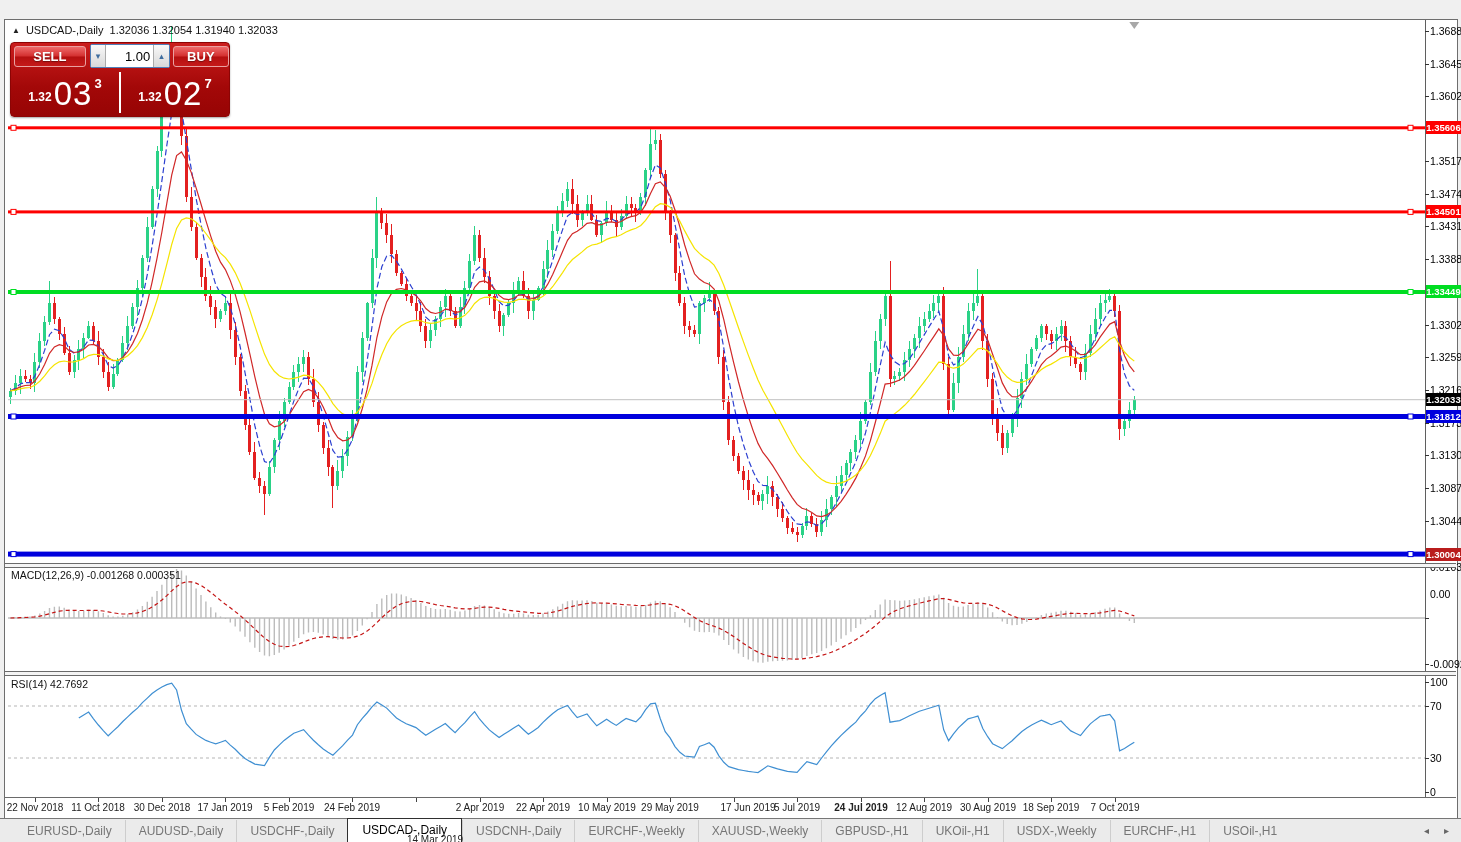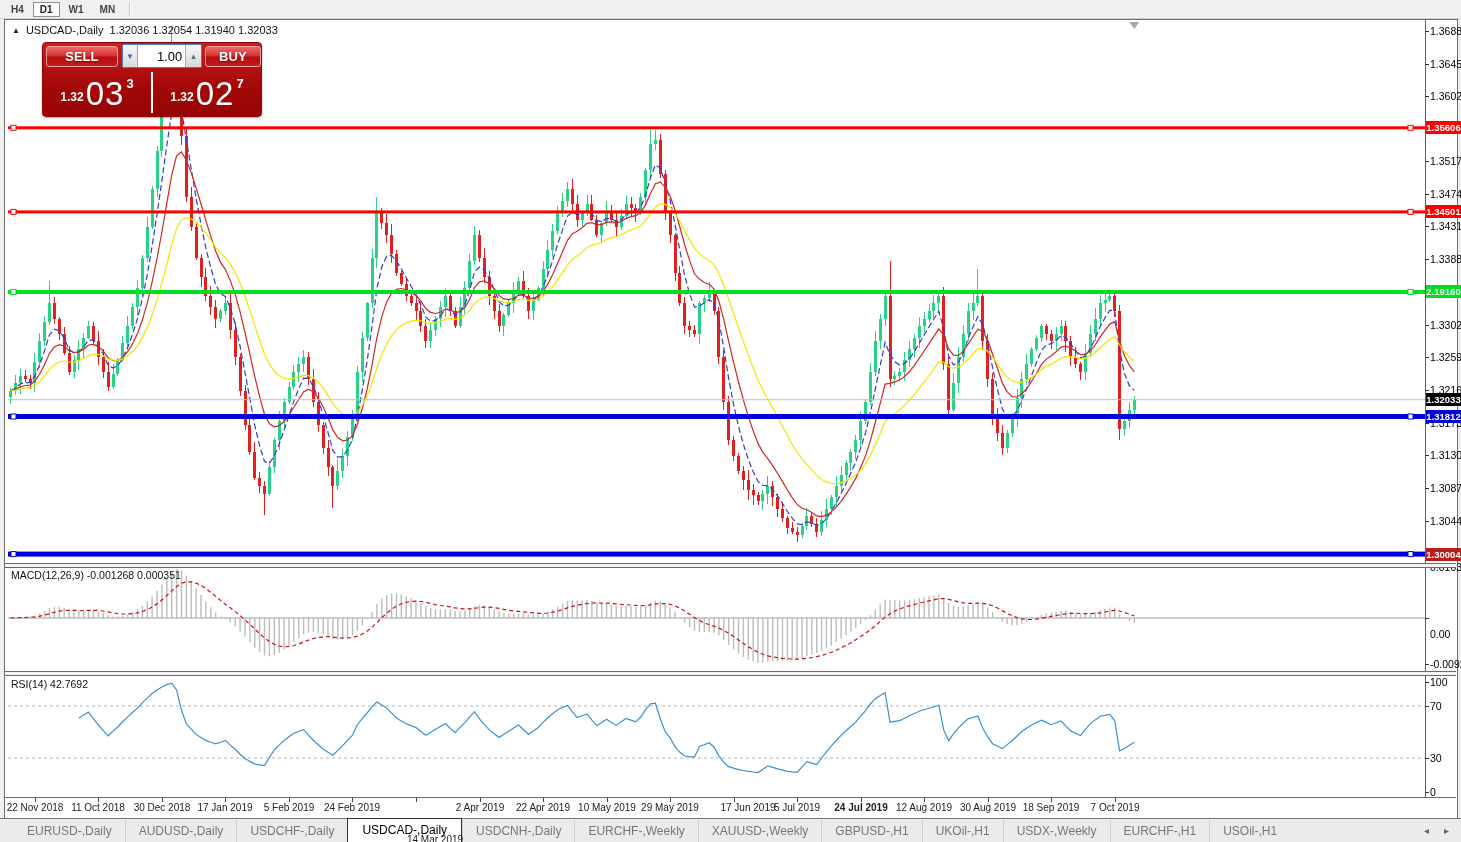--- a/index.html
+++ b/index.html
@@ -17,21 +17,21 @@
   .win{position:absolute;left:4px;top:19px;width:1452px;height:798px;background:#fff;border:1px solid #6e6e6e;}
   .vline-axis{position:absolute;left:1425px;top:20px;width:1px;height:777px;background:#5f5f5f;z-index:6;}
   .split{position:absolute;left:5px;width:1451px;height:3px;background:#f4f4f4;border-top:1px solid #6a6a6a;border-bottom:1px solid #6a6a6a;z-index:7;}
   .hline-thin{position:absolute;left:5px;width:1451px;height:1px;background:#6a6a6a;z-index:7;}
   svg{position:absolute;z-index:2;}
   
   .info-line{position:absolute;left:12px;top:24px;z-index:8;font:11px "Liberation Sans",sans-serif;color:#111;display:flex;gap:6px;align-items:center;}
   .collapse{font-size:8px;color:#222;}
   
   .quote-panel{position:absolute;left:10px;top:42px;width:218px;height:73px;z-index:9;border-radius:4px;
-    background:linear-gradient(180deg,#cb1d1d,#a30808 60%,#970404);border:1px solid #8c0404;box-shadow:0 1px 2px rgba(0,0,0,.35);margin-left:32px;}
+    background:linear-gradient(180deg,#cb1d1d,#a30808 60%,#970404);border:1px solid #8c0404;box-shadow:0 1px 2px rgba(0,0,0,.35);}
   .qp-row{position:absolute;left:0;top:0;width:100%;height:26px;display:flex;align-items:center;}
   .qp-btn{height:21px;margin-top:1px;border-radius:3px;color:#fff;font:bold 13px "Liberation Sans",sans-serif;
     background:linear-gradient(180deg,#ef6a6a,#d32f2f 48%,#b40f0f 52%,#c51a1a);border:1px solid #e9a0a0;text-shadow:0 1px 1px rgba(0,0,0,.4);}
   .qp-btn.sell{width:74px;margin-left:3px;}
   .qp-btn.buy{width:58px;margin-left:3px;}
   .qp-stepper{display:flex;margin-left:4px;height:22px;border:1px solid #4f7fb8;border-radius:2px;background:#fff;overflow:hidden;}
   .qp-step{width:17px;height:22px;border:none;border-left:1px solid #aaa;border-right:1px solid #aaa;
     background:linear-gradient(180deg,#f8f8f8,#d9d9d9);color:#3f6d9e;font-size:9px;line-height:9px;padding:0;}
   .qp-step.dn{border-left:none;}
   .qp-step.up{border-right:none;}
@@ -60,29 +60,20 @@
   .ctab.active{background:#fff;color:#000;border:1px solid #2f2f2f;border-bottom:1px solid #fff;margin-bottom:0;padding:4px 14px 5px 14px;position:relative;top:0;}
   .tb-arrow{position:absolute;top:6px;font-size:10px;color:#666;}
   .tb-arrow.left{right:32px;}
   .tb-arrow.right{right:12px;}
 </style>
 </head>
 <body>
 
 <div id="screen">
 
-  <div class="toolbar">
-    <div id="tfbtns">
-        <button class="tf-btn">H4</button>
-        <button class="tf-btn active">D1</button>
-        <button class="tf-btn">W1</button>
-        <button class="tf-btn">MN</button>
-      </div>
-    <div class="tb-sep"></div>
-  </div>
 
   <div class="win"></div>
 
   <svg id="svg-price" style="left:5px;top:20px;" width="1420" height="543">
       <g transform="translate(-5,-20)">
         <g shape-rendering="crispEdges">
           <path d="M25.1 369.9V381.9M30.0 375.3V388.8M54.4 297.0V323.5M59.3 316.7V339.5M64.2 326.8V354.5M69.1 345.6V375.3M93.5 322.4V343.7M98.4 330.8V365.0M103.3 348.5V377.7M108.2 362.3V390.6M176.6 41.6V72.5M181.5 64.8V145.3M186.3 128.5V201.7M191.2 186.5V231.0M196.1 223.4V260.2M201.0 253.7V286.5M205.9 268.0V301.4M210.8 286.4V314.9M215.7 299.7V328.2M230.3 294.4V338.8M235.2 321.6V364.9M240.1 354.2V395.7M245.0 385.3V430.2M249.9 414.5V455.4M254.8 441.9V480.3M259.6 472.3V492.5M264.5 481.1V514.8M308.5 352.4V385.2M313.4 369.3V406.5M318.3 392.0V431.9M323.2 422.2V454.2M328.0 439.9V476.1M332.9 464.6V508.0M381.8 208.3V229.3M386.7 214.4V242.6M391.6 224.3V263.3M396.5 249.8V275.7M401.3 270.5V286.3M406.2 277.9V301.0M411.1 290.7V306.1M416.0 295.5V319.9M420.9 302.4V332.4M425.8 318.9V348.0M450.2 292.5V316.2M455.1 306.8V327.7M479.5 230.0V262.1M484.4 248.4V282.6M489.3 270.9V304.8M494.2 291.7V318.9M499.1 304.0V331.9M523.5 270.6V297.7M528.4 288.2V318.8M572.4 178.8V214.4M577.2 194.5V227.2M591.9 194.6V221.4M596.8 215.1V236.7M611.4 205.0V221.8M616.3 211.4V236.5M631.0 197.4V216.0M635.9 203.8V221.5M660.3 134.4V177.8M665.2 169.7V220.2M670.1 210.3V243.2M675.0 233.1V280.7M679.9 266.3V306.1M684.7 297.0V333.7M689.6 321.3V337.2M694.5 325.3V336.5M714.1 289.7V314.9M718.9 307.4V364.3M723.8 350.2V409.5M728.7 396.2V444.7M733.6 435.6V460.5M738.5 453.0V473.7M743.4 465.6V489.7M748.3 470.3V499.5M753.1 483.9V505.2M758.0 491.8V504.5M772.7 481.3V506.4M777.6 494.0V516.7M782.5 502.4V521.6M787.4 516.1V533.5M792.2 521.5V533.8M797.1 526.6V542.2M811.8 513.0V526.9M816.7 517.5V536.7M890.0 261.4V387.0M943.7 287.0V369.9M948.6 356.9V414.1M982.8 290.5V350.0M987.7 334.0V386.5M992.6 373.2V424.5M997.5 407.6V441.4M1002.3 424.5V455.1M1046.3 324.1V339.5M1051.2 329.8V348.8M1065.9 320.8V351.6M1070.8 336.0V366.2M1075.6 346.5V367.8M1080.5 361.6V380.1M1114.7 290.6V317.0M1119.6 304.8V440.3" stroke="#e32020" fill="none"></path>
           <path d="M10.4 387.5V403.6M15.3 374.9V394.8M20.2 368.9V393.7M34.9 353.2V392.0M39.8 332.9V367.5M44.6 316.2V345.8M49.5 280.5V325.3M74.0 355.1V378.3M78.8 339.7V369.7M83.7 332.9V357.5M88.6 320.7V339.4M113.1 364.4V389.4M117.9 358.4V375.9M122.8 336.0V362.1M127.7 316.1V350.1M132.6 303.4V329.1M137.5 279.5V315.6M142.4 254.6V296.0M147.3 217.3V261.7M152.1 185.9V229.4M157.0 146.4V197.0M161.9 106.4V156.7M166.8 70.1V114.8M171.7 25.6V78.0M220.5 308.6V321.5M225.4 297.2V315.2M269.4 460.8V496.3M274.3 438.0V472.9M279.2 411.4V450.4M284.1 398.0V426.5M289.0 382.3V404.4M293.8 364.6V389.6M298.7 357.2V381.5M303.6 350.3V371.8M337.8 460.2V489.9M342.7 449.1V477.7M347.6 431.2V465.9M352.5 410.4V441.3M357.4 366.1V422.1M362.3 331.7V381.6M367.1 301.7V341.2M372.0 249.4V307.5M376.9 196.8V267.7M430.7 322.8V348.1M435.5 315.7V335.7M440.4 301.3V326.7M445.3 288.8V316.9M460.0 297.0V328.4M464.9 280.9V313.5M469.7 253.8V294.2M474.6 225.6V265.3M503.9 312.8V335.9M508.8 298.5V317.3M513.7 282.3V313.4M518.6 277.1V296.2M533.3 291.0V320.0M538.2 285.9V301.4M543.0 261.3V294.6M547.9 239.9V278.3M552.8 224.2V256.7M557.7 205.5V233.6M562.6 193.2V217.1M567.5 181.9V206.8M582.1 210.1V225.7M587.0 195.4V216.2M601.7 220.5V242.8M606.6 201.3V226.3M621.2 208.7V229.6M626.1 195.9V218.6M640.8 193.4V215.2M645.6 167.7V205.5M650.5 127.5V178.8M655.4 130.0V150.0M699.4 301.1V343.8M704.3 295.2V311.9M709.2 281.6V301.8M762.9 490.3V509.7M767.8 475.5V504.0M802.0 522.9V537.7M806.9 507.7V530.0M821.6 510.5V535.6M826.4 498.7V527.0M831.3 494.5V514.7M836.2 475.5V507.3M841.1 466.2V492.9M846.0 460.3V481.6M850.9 448.5V470.5M855.8 434.9V459.2M860.6 412.3V447.4M865.5 399.7V424.1M870.4 362.5V404.8M875.3 331.3V375.5M880.2 314.0V348.5M885.1 290.6V326.3M894.8 371.4V384.5M899.7 367.9V381.0M904.6 352.1V380.9M909.5 341.4V366.6M914.4 333.7V358.4M919.3 317.4V348.1M924.2 312.3V332.0M929.0 303.7V321.7M933.9 295.1V318.2M938.8 293.9V311.3M953.5 373.1V412.3M958.4 347.4V392.8M963.3 324.9V362.4M968.1 302.8V341.4M973.0 294.4V320.0M977.9 269.1V305.6M1007.2 430.1V453.0M1012.1 413.3V436.5M1017.0 388.7V426.7M1021.9 372.0V407.8M1026.8 354.3V385.3M1031.7 346.7V366.5M1036.5 334.8V350.9M1041.4 323.9V342.1M1056.1 327.2V350.2M1061.0 319.6V340.8M1085.4 343.7V380.3M1090.3 325.2V357.4M1095.2 308.0V340.9M1100.1 294.6V325.5M1105.0 290.3V312.3M1109.8 288.8V302.3M1124.5 415.2V436.1M1129.4 401.5V427.6M1134.3 396.1V416.6" stroke="#2ad287" fill="none"></path>
           <g fill="#e32020">
             <rect x="23.6" y="375.6" width="3" height="3.8"></rect>
@@ -421,34 +412,34 @@
       <div class="ax-label" style="top: 417px;">1.31730</div>
       <div class="ax-tick" style="top: 455px;"></div>
       <div class="ax-label" style="top: 449px;">1.31300</div>
       <div class="ax-tick" style="top: 488px;"></div>
       <div class="ax-label" style="top: 482px;">1.30870</div>
       <div class="ax-tick" style="top: 521px;"></div>
       <div class="ax-label" style="top: 515px;">1.30440</div>
       <div class="ax-tick" style="top: 567px;"></div>
       <div class="ax-label" style="top: 561px;">0.010311</div>
       <div class="ax-tick" style="top: 618px;"></div>
-      <div class="ax-label" style="top: 628px;">0.00</div>
+      <div class="ax-label" style="top: 588px;">0.00</div>
       <div class="ax-tick" style="top: 664px;"></div>
       <div class="ax-label" style="top: 658px;">-0.009203</div>
       <div class="ax-tick" style="top: 682px;"></div>
       <div class="ax-label" style="top: 676px;">100</div>
       <div class="ax-tick" style="top: 706px;"></div>
       <div class="ax-label" style="top: 700px;">70</div>
       <div class="ax-tick" style="top: 758px;"></div>
       <div class="ax-label" style="top: 752px;">30</div>
       <div class="ax-tick" style="top: 792px;"></div>
       <div class="ax-label" style="top: 786px;">0</div>
       <div class="badge" style="top: 121px; background: rgb(254, 0, 0);">1.35606</div>
       <div class="badge" style="top: 205px; background: rgb(254, 0, 0);">1.34501</div>
-      <div class="badge" style="top: 285px; background: rgb(0, 221, 34);">2.19160</div>
+      <div class="badge" style="top: 285px; background: rgb(0, 221, 34);">1.33449</div>
       <div class="badge" style="top: 410px; background: rgb(0, 0, 221);">1.31812</div>
       <div class="badge" style="top: 548px; background: #b91c1c;">1.30004</div>
       <div class="badge" style="top: 393px; background: rgb(0, 0, 0);">1.32033</div>
     </div>
 
   <div id="dates" class="date-strip">
       <div class="d-tick" style="left: 30px;"></div>
       <div class="d-label" style="left: 30px; text-align: right;">22 Nov 2018</div>
       <div class="d-tick" style="left: 93px;"></div>
       <div class="d-label" style="left: 93px;">11 Oct 2018</div>

